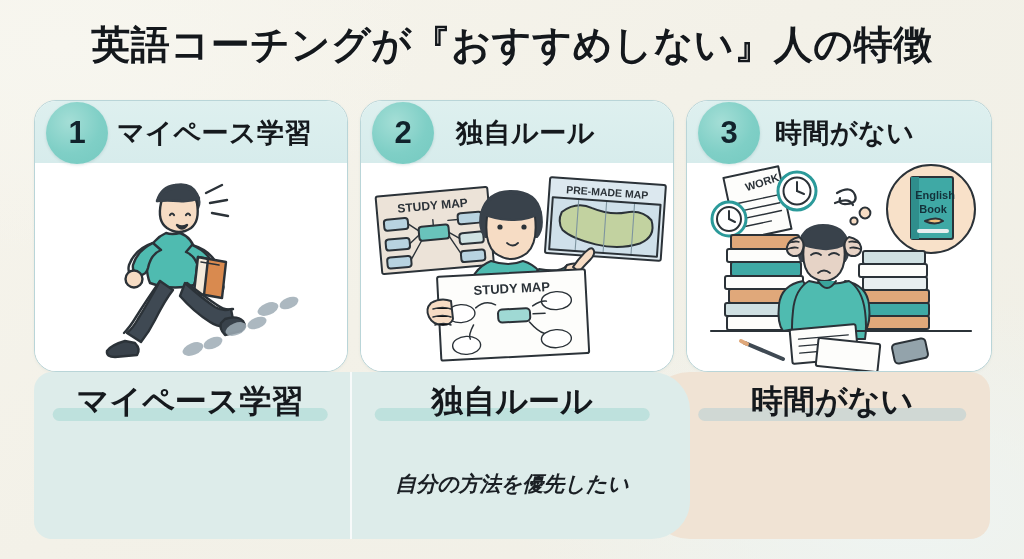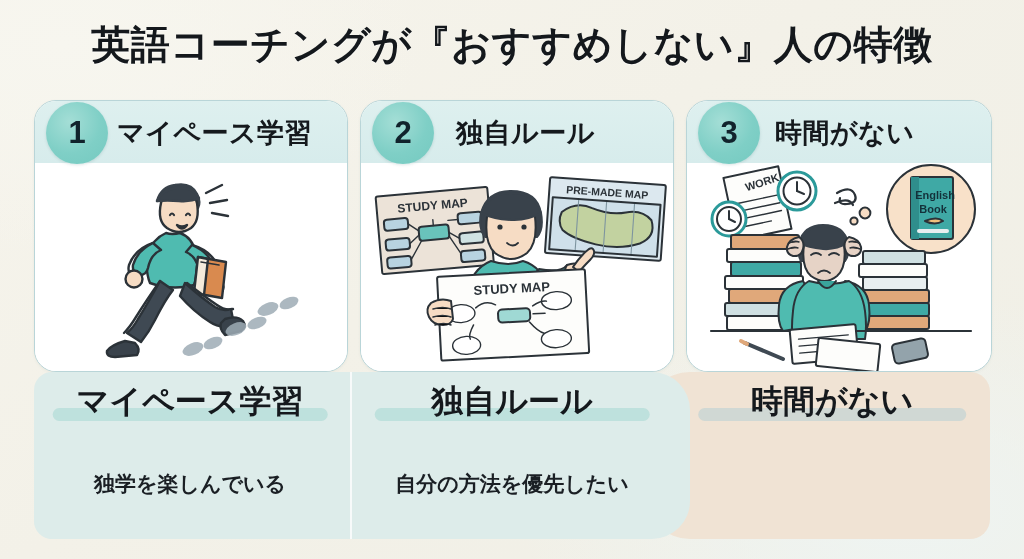--- a/index.html
+++ b/index.html
@@ -385,16 +385,15 @@
   <div class="pillbar" style="left:34px;width:312px;">
     <div class="lbl">マイペース学習</div>
   </div>
   <div class="pillbar" style="left:356px;width:312px;">
     <div class="lbl">独自ルール</div>
   </div>
   <div class="pillbar beige" style="left:680px;width:304px;">
     <div class="lbl">時間がない</div>
   </div>
 
-  <div class="caption" style="left:34px;width:312px;">独学を楽しんでいる</div>
-  <div class="caption" style="left:356px;width:312px;">自分の方法を優先したい</div>
+  <div class="caption" style="left:356px;width:312px;font-style:italic;">自分の方法を優先したい</div>
 
 </div>
 
 </body></html>

